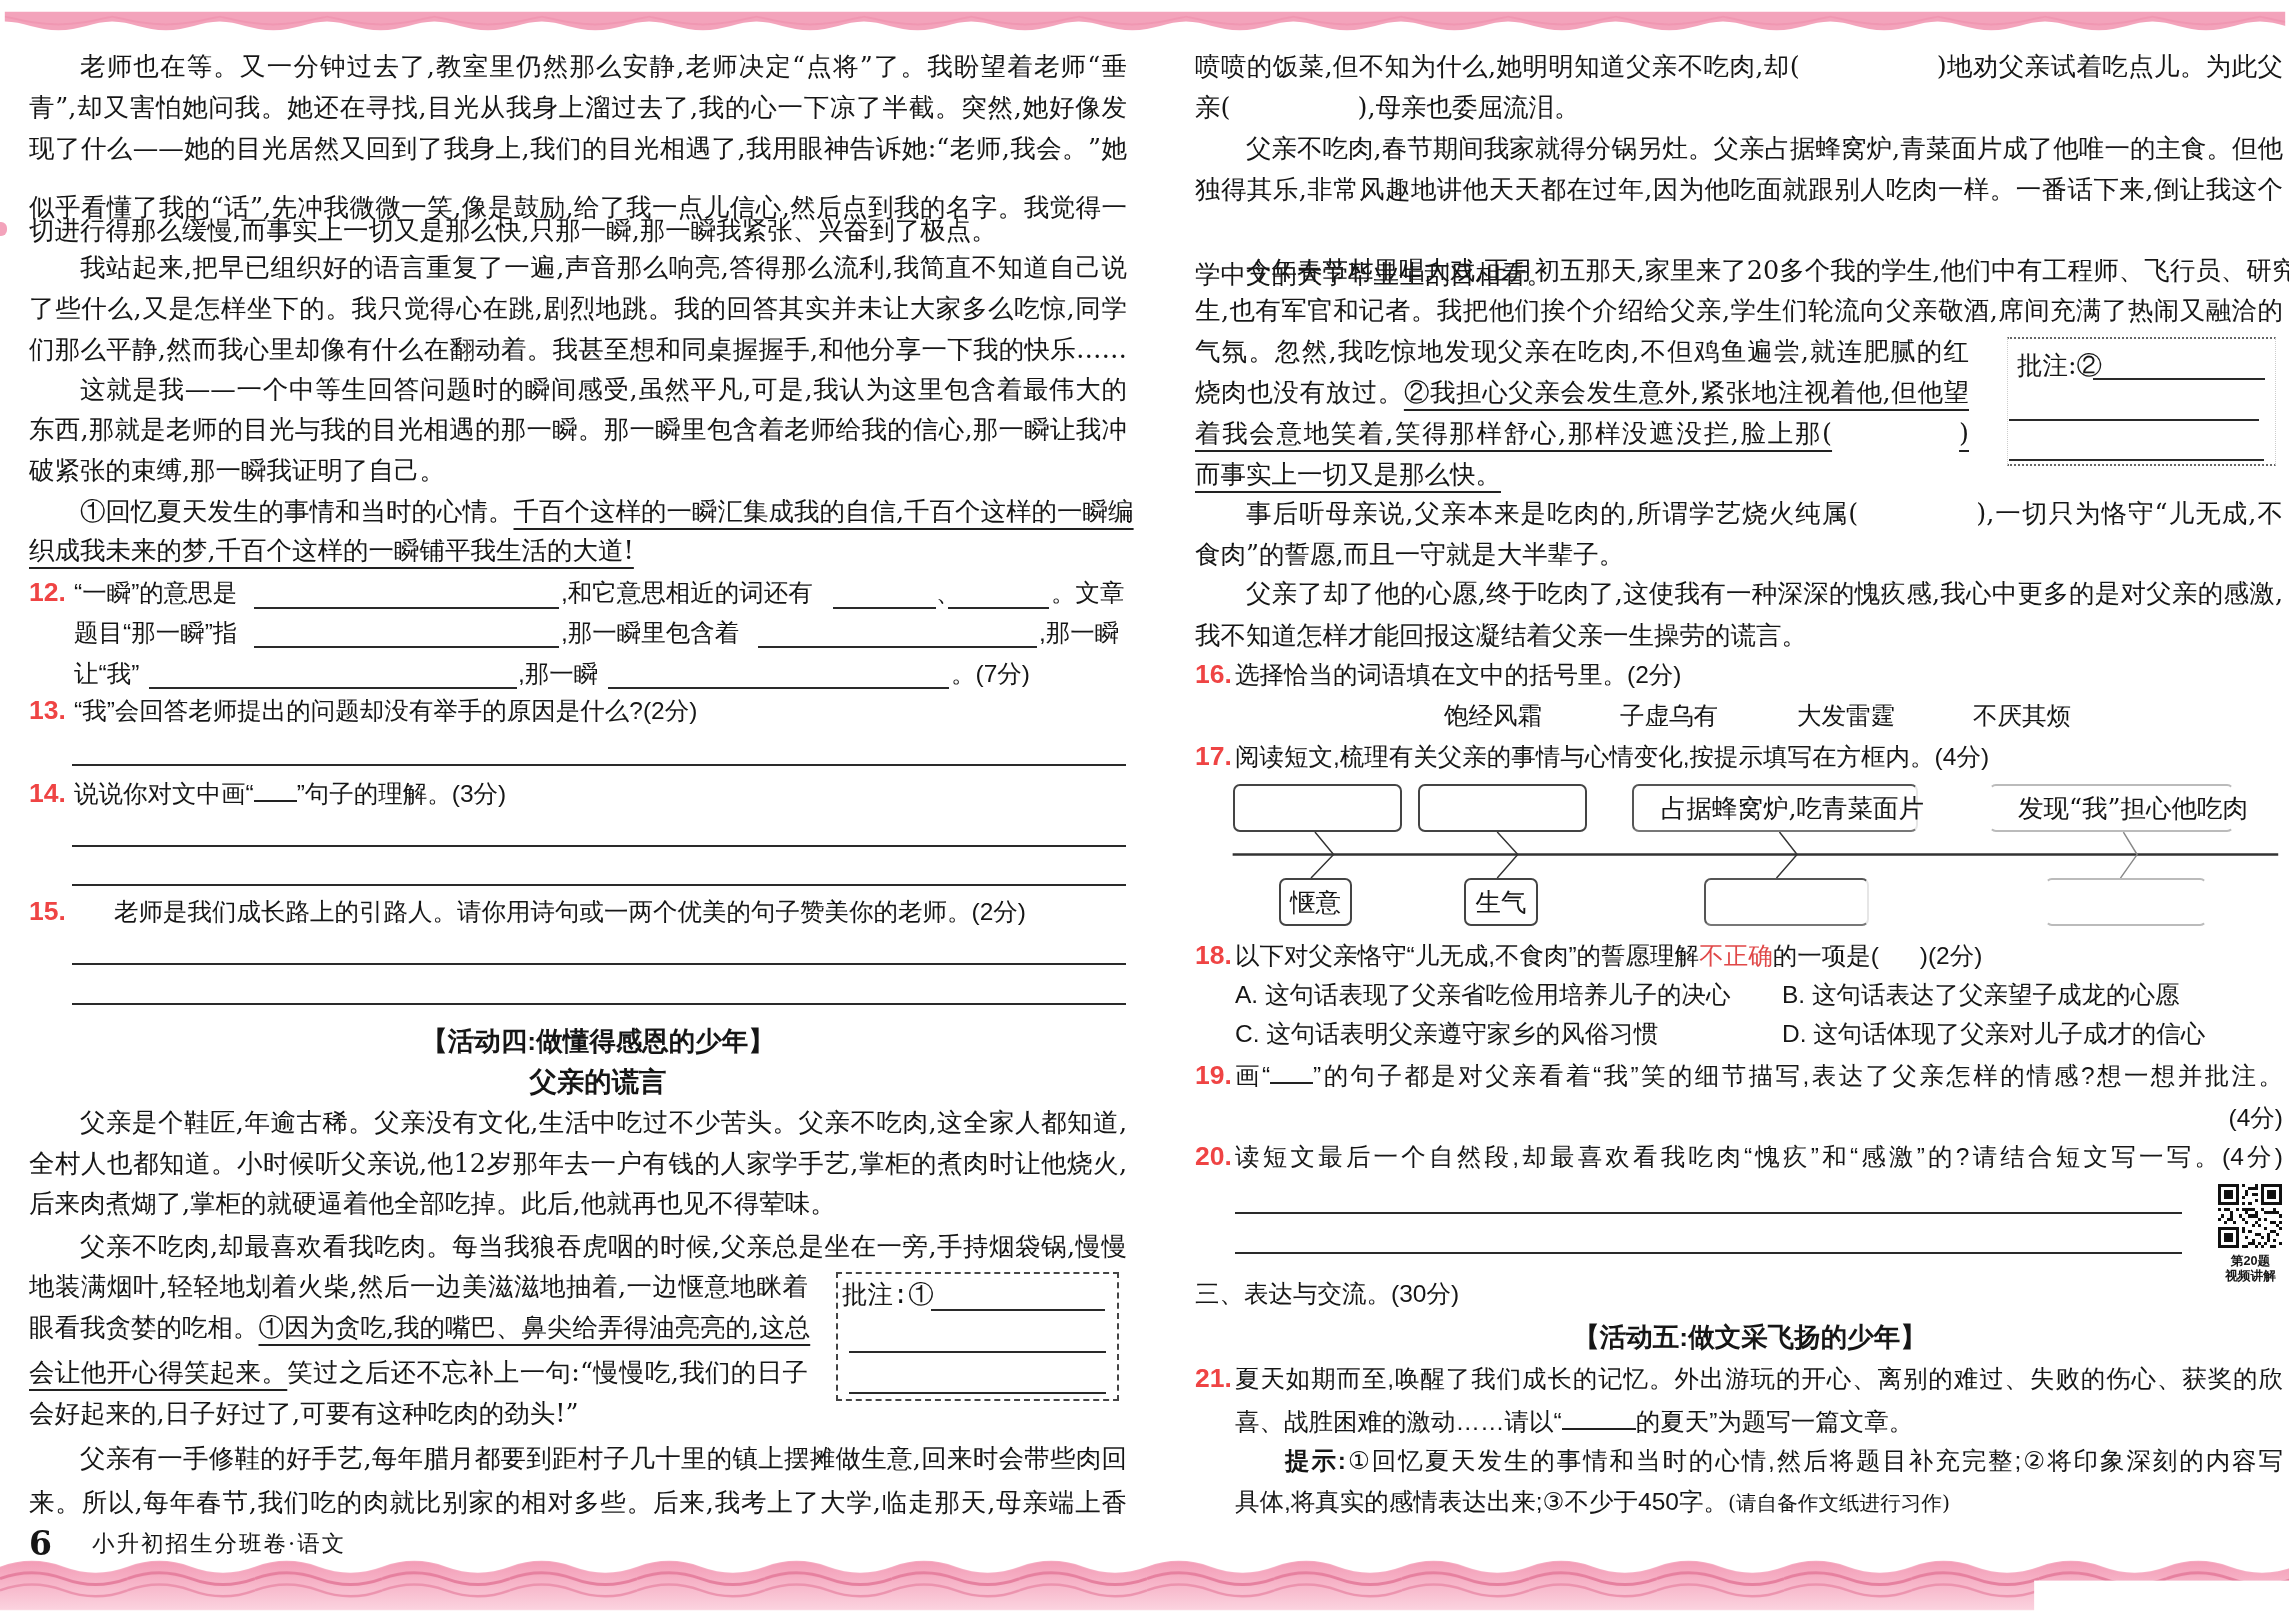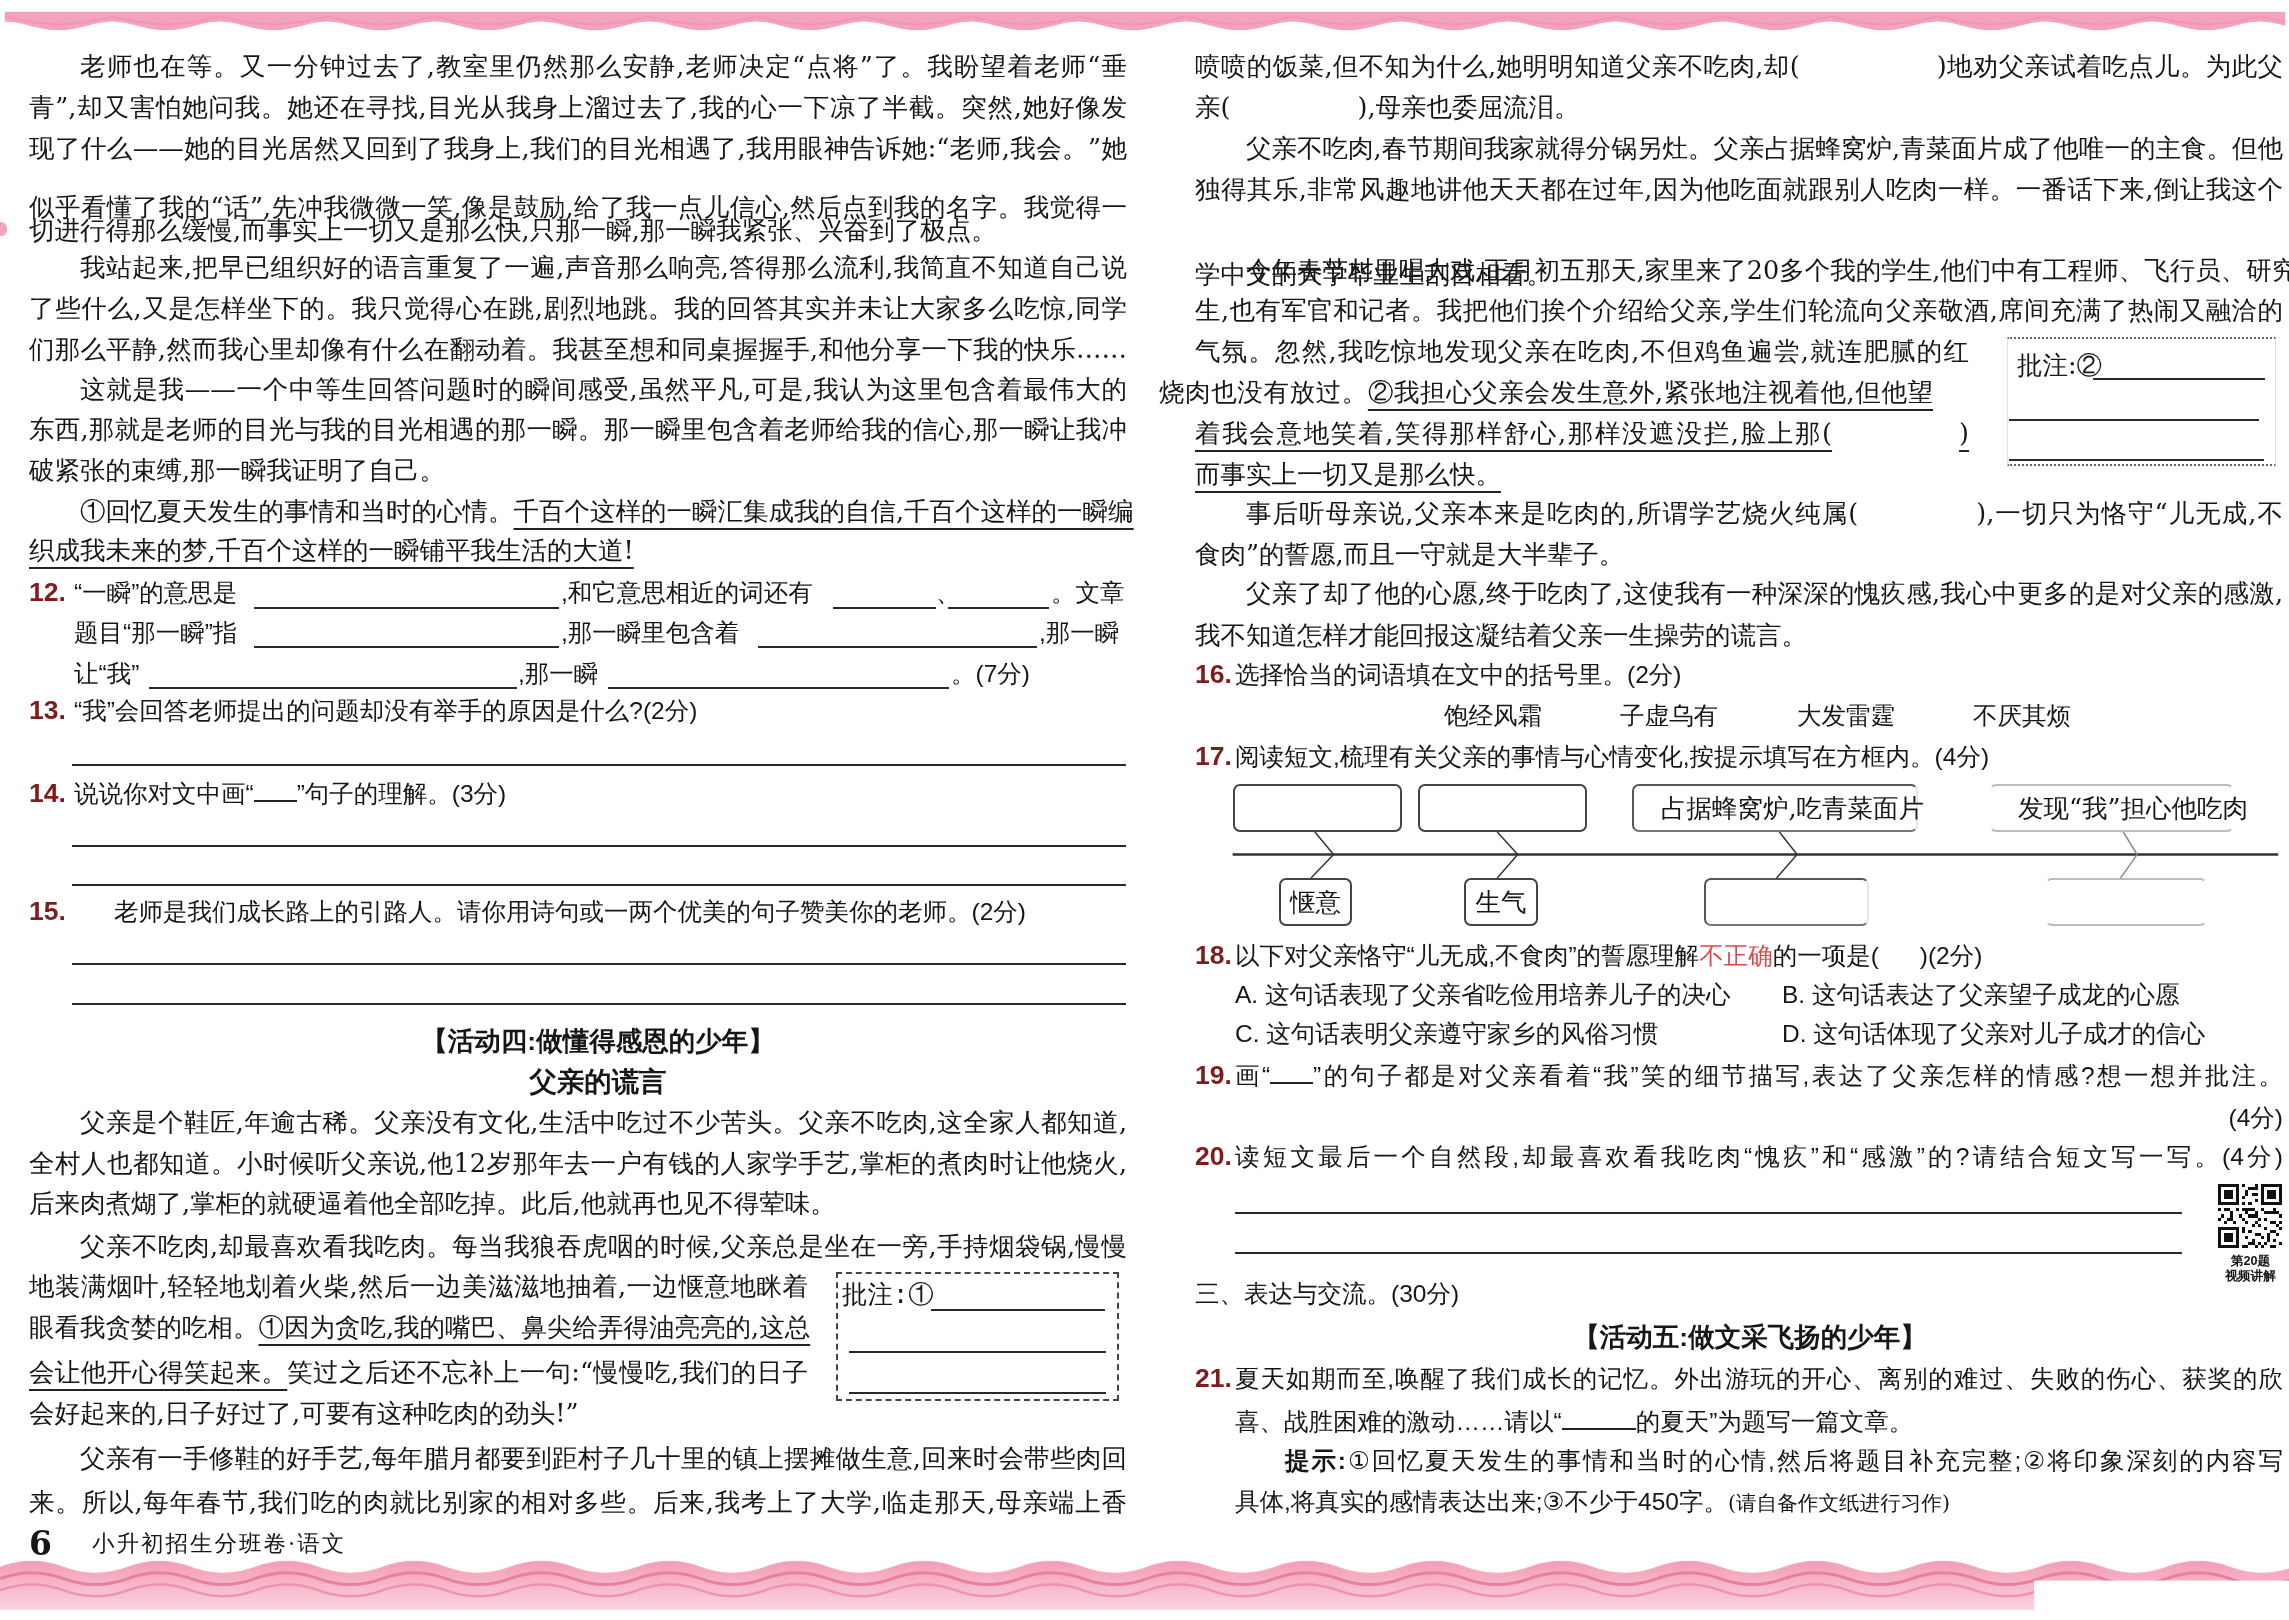--- a/index.html
+++ b/index.html
@@ -1,20 +1,20 @@
 <!DOCTYPE html>
 <html><head>
 <meta charset="utf-8">
 <style>
   html,body{margin:0;padding:0;background:#fff;}
   #page{position:relative;width:2290px;height:1620px;overflow:hidden;background:#fff;color:#161616;}
   .ln{position:absolute;height:39px;line-height:39px;white-space:nowrap;font-family:"DejaVu Serif",serif;font-size:25.5px;color:#161616;}
   .j{text-align:justify;text-align-last:justify;}
   .q{font-family:"Liberation Sans","DejaVu Sans",sans-serif;font-size:24.5px;}
-  .qn{position:absolute;height:39px;line-height:39px;font-family:"Liberation Sans","DejaVu Sans",sans-serif;font-weight:bold;font-size:26.5px;color:#7f1d1d;white-space:nowrap;text-align:center;}
+  .qn{position:absolute;height:39px;line-height:39px;font-family:"Liberation Sans","DejaVu Sans",sans-serif;font-weight:bold;font-size:26.5px;color:#ef4444;white-space:nowrap;text-align:center;}
   .ul{text-decoration:underline;text-decoration-thickness:2px;text-underline-offset:7.8px;text-decoration-color:#222;}
   .gap{display:inline-block;height:9.8px;}
   .inblank{display:inline-block;border-bottom:2px solid #222;height:25.5px;vertical-align:baseline;}
   .hline{position:absolute;height:0;border-top:2px solid #2a2a2a;}
   .center{text-align:center;}
   .bold{font-weight:bold;}
   .red{color:#e04848;}
   .note-box{position:absolute;border:2px dashed #444;box-sizing:border-box;}
   .note2-box{position:absolute;border-top:2px dotted #666;border-bottom:2px dotted #666;border-left:1px dotted #ccc;border-right:1px dotted #ccc;box-sizing:border-box;}
   .dbox{position:absolute;border:2px solid #444;border-radius:6.9px;box-sizing:border-box;background:#fff;font-family:"DejaVu Serif",serif;font-size:25.5px;line-height:44px;padding-left:27px;white-space:nowrap;}
@@ -139,21 +139,21 @@
       <span>亲(</span><span class="gap" style="width:127px;"></span><span>),母亲也委屈流泪。</span>
     </div>
 
     <div class="ln j" style="left:1246px;top:129px;width:1037px;">父亲不吃肉,春节期间我家就得分锅另灶。父亲占据蜂窝炉,青菜面片成了他唯一的主食。但他</div>
     <div class="ln j" style="left:1195px;top:170px;width:1088px;">独得其乐,非常风趣地讲他天天都在过年,因为他吃面就跟别人吃肉一样。一番话下来,倒让我这个</div>
     <div class="ln" style="left:1195px;top:211px;margin-top:44px;">学中文的大学毕业生刮目相看。</div>
 
     <div class="ln j" style="left:1246px;top:251px;width:1037px;">今年春节村里唱大戏,正月初五那天,家里来了20多个我的学生,他们中有工程师、飞行员、研究</div>
     <div class="ln j" style="left:1195px;top:291px;width:1088px;">生,也有军官和记者。我把他们挨个介绍给父亲,学生们轮流向父亲敬酒,席间充满了热闹又融洽的</div>
     <div class="ln j" style="left:1195px;top:332px;width:774px;">气氛。忽然,我吃惊地发现父亲在吃肉,不但鸡鱼遍尝,就连肥腻的红</div>
-    <div class="ln j" style="left:1159px;top:373px;width:774px;">
+    <div class="ln j" style="left:1195px;top:373px;width:774px;">
       <span>烧肉也没有放过。</span><span class="ul">②我担心父亲会发生意外,紧张地注视着他,但他望</span>
     </div>
     <div class="ln j ul" style="left:1195px;top:414px;width:774px;">
       <span>着我会意地笑着,笑得那样舒心,那样没遮没拦,脸上那(</span><span class="gap" style="width:127px;"></span><span>)</span>
     </div>
     <div class="ln" style="left:1195px;top:455px;">
       <span class="ul">而事实上一切又是那么快。</span>
     </div>
 
     <div class="ln j" style="left:1246px;top:494px;width:1037px;">

